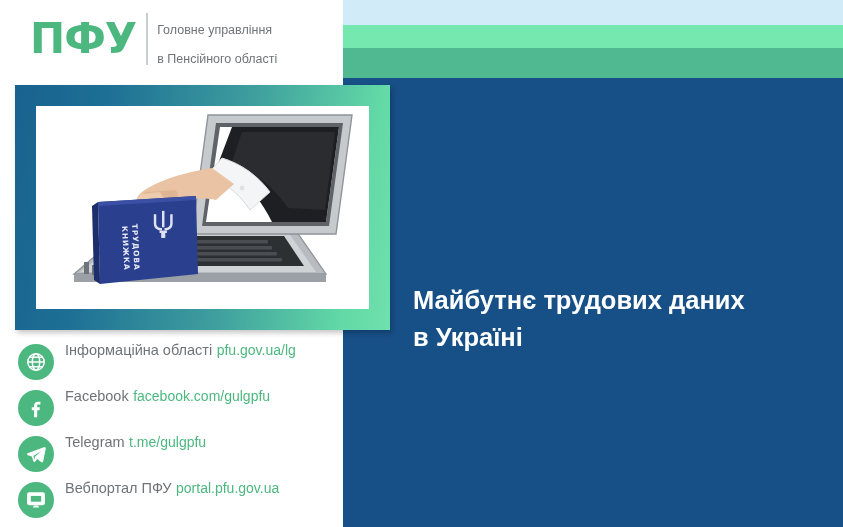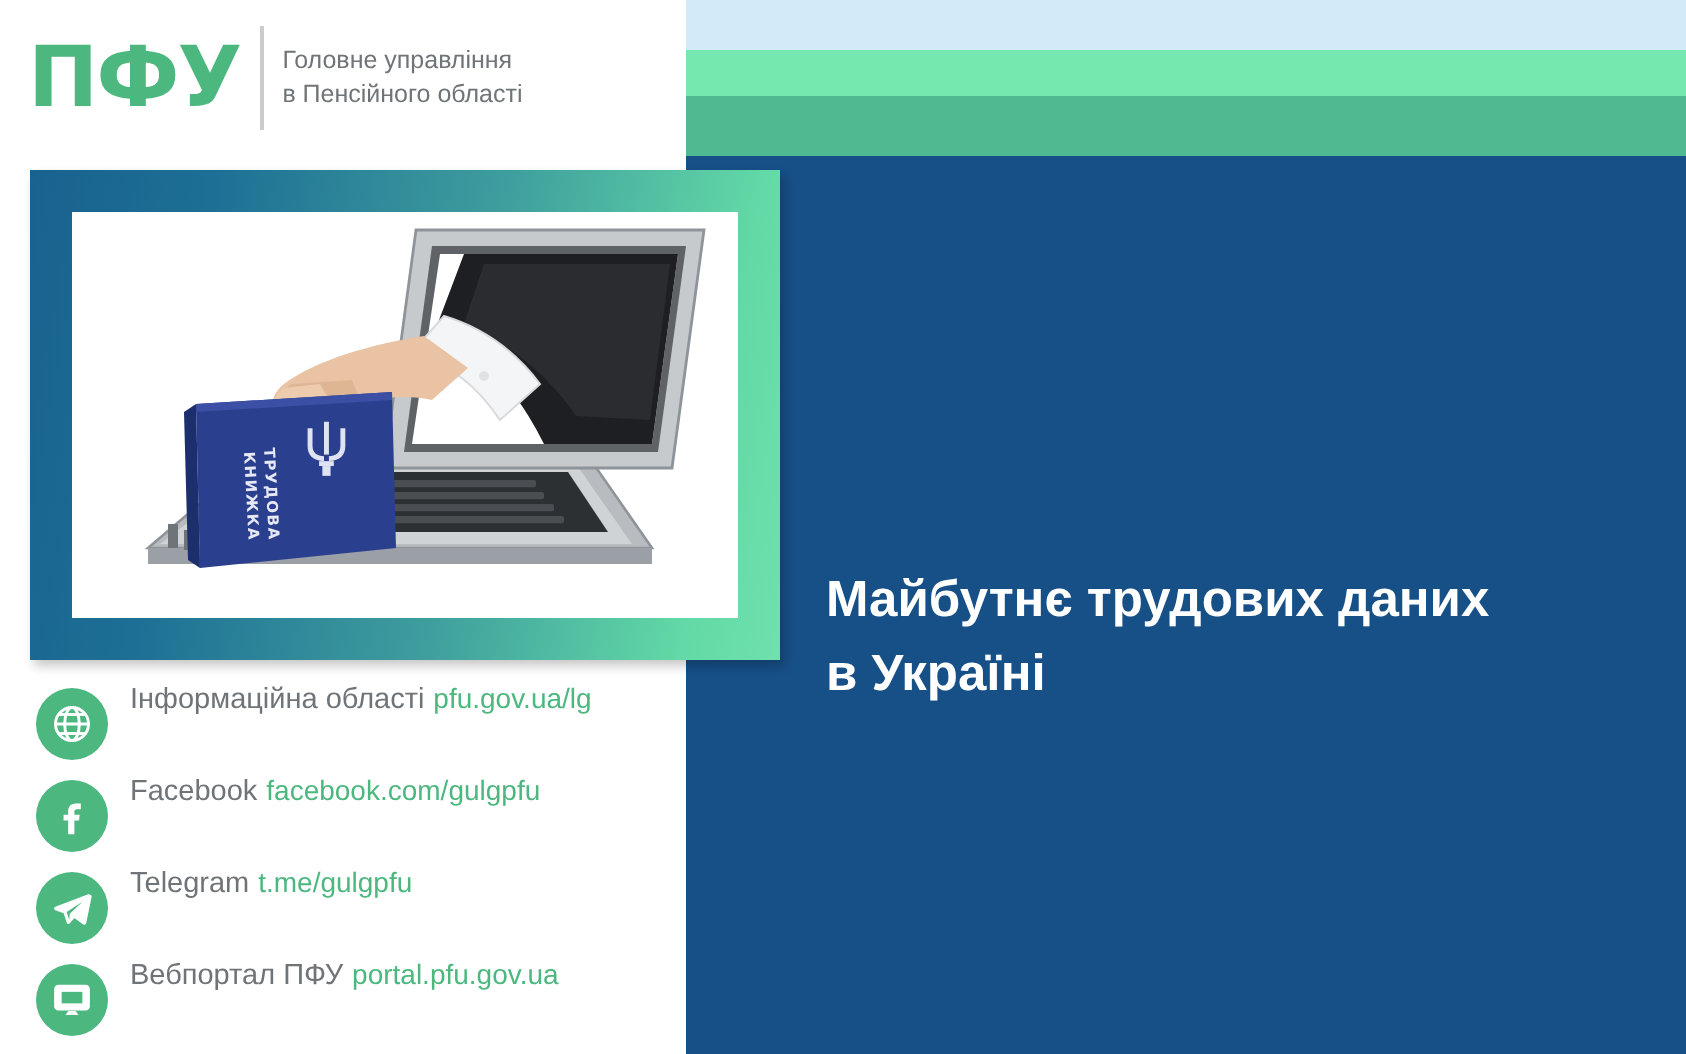--- a/index.html
+++ b/index.html
@@ -50,21 +50,21 @@
 
   
   .header {
     position: absolute;
     left: 0; top: 0;
     width: 343px;
     height: 78px;
     background: #ffffff;
     display: flex;
     align-items: center;
-    padding-left: 14px;
+    padding-left: 30px;
     box-sizing: border-box;
   }
   .logo-mark {
     font-family: "DejaVu Sans", sans-serif;
     font-weight: 700;
     font-size: 42px;
     letter-spacing: -1px;
     color: #4cb87f;
     line-height: 1;
     margin-right: 10px;
@@ -75,21 +75,21 @@
     height: 52px;
     background: #c9cdcf;
     margin-right: 9px;
   }
   .logo-text {
     color: #6f7478;
     font-size: 12.5px;
     line-height: 1.33;
     white-space: nowrap;
   }
-  .logo-text div { display: block; }
+  .logo-text div { display: block; margin-top: 12px; }
 
   
   .photo-frame {
     position: absolute;
     left: 15px;
     top: 85px;
     width: 375px;
     height: 245px;
     background: linear-gradient(100deg, #18628f 0%, #1d6f95 22%, #3f9f9e 58%, #62d9a6 88%, #6fe0ae 100%);
     padding: 21px;

